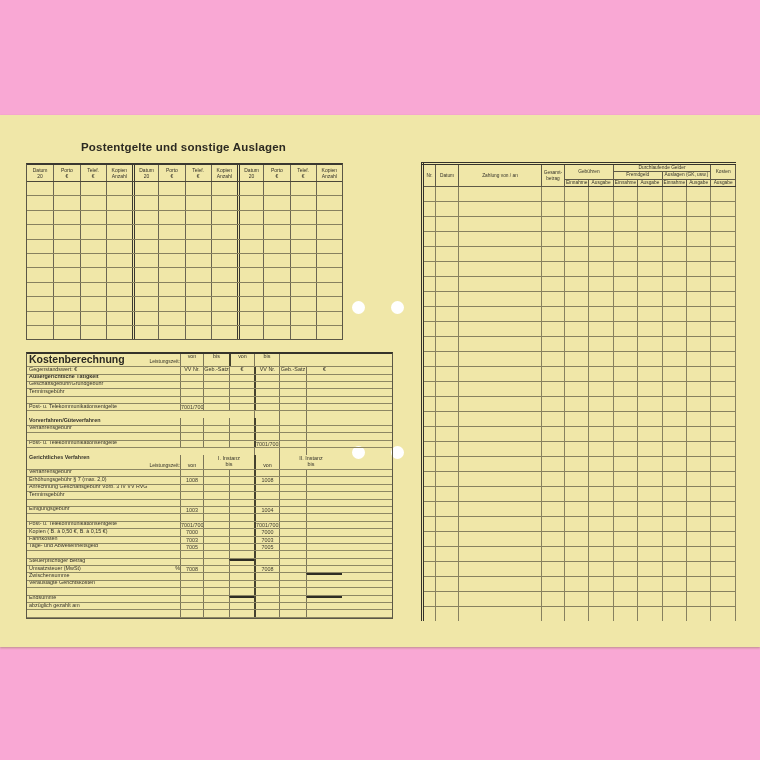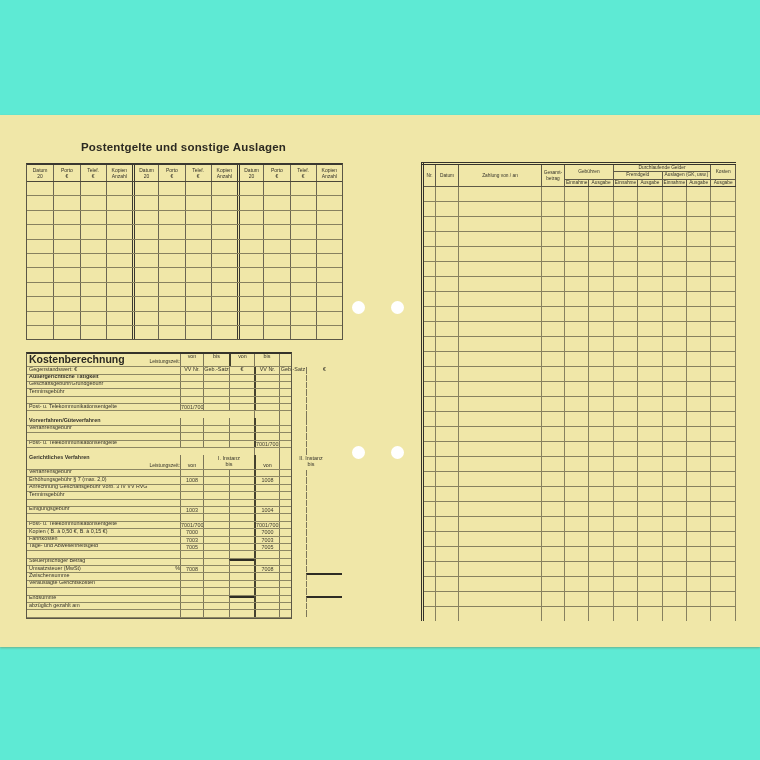--- a/index.html
+++ b/index.html
@@ -1,37 +1,37 @@
 <!DOCTYPE html>
 <html><head>
 <meta charset="utf-8">
 <style>
   html,body{margin:0;padding:0;background:#ffffff;}
-  #stage{position:relative;width:760px;height:760px;background:#5eead4;overflow:hidden;
+  #stage{position:relative;width:760px;height:760px;background:#f9a8d4;overflow:hidden;
          font-family:"Liberation Sans", sans-serif;color:#35332a;}
   #paper{position:absolute;left:0;top:115px;width:760px;height:532px;background:#f0e7a8;
          box-shadow:0 1px 2px rgba(120,110,60,.45);}
   .hole{position:absolute;width:13px;height:13px;border-radius:50%;background:#ffffff;}
 
   
   #post-title{position:absolute;left:26px;top:141px;width:315px;text-align:center;
               font-size:11.5px;font-weight:bold;letter-spacing:.2px;color:#2c2a22;}
   #post-table{position:absolute;left:26px;top:163px;width:315px;
               border:1px solid #5b5746;border-top:2px solid #3a3830;border-collapse:collapse;}
   #post-table .hcell,#post-table .dcell{box-sizing:border-box;border-left:1px solid #6b6652;}
   #post-table .row{display:grid;grid-template-columns:repeat(12,1fr);}
   #post-table .hrow{height:16px;border-bottom:1px solid #4a4638;}
   #post-table .drow{height:13.4px;border-bottom:1px solid #87815f;}
   #post-table .drow:last-child{border-bottom:none;}
   #post-table .g{border-left:3px double #3a3830;}
   #post-table .c0{border-left:none;}
   .hcell{font-size:5px;line-height:1.25;text-align:center;padding-top:2px;overflow:hidden;}
 
   
-  #kosten{position:absolute;left:26px;top:352px;width:266px;box-sizing:border-box;
+  #kosten{position:absolute;left:26px;top:352px;width:367px;box-sizing:border-box;
           border:1px solid #5b5746;border-top:2px solid #35332a;}
   .krow{display:grid;grid-template-columns:153px 23px 26px 25px 25px 27px 36px;
         border-bottom:1px solid #8d8763;box-sizing:border-box;}
   .krow.merge{grid-template-columns:153px 23px 51px 25px 63px;}
   .krow>div{box-sizing:border-box;border-left:1px solid #7c7659;overflow:hidden;
             font-size:5.4px;line-height:1.1;white-space:nowrap;}
   .krow>div:first-child{border-left:none;padding-left:2px;}
   .krow>.d4{border-left:2px solid #45422f;}
   .krow.sp{border-bottom:none;}
   .krow.sp>div{border-left:none;}

